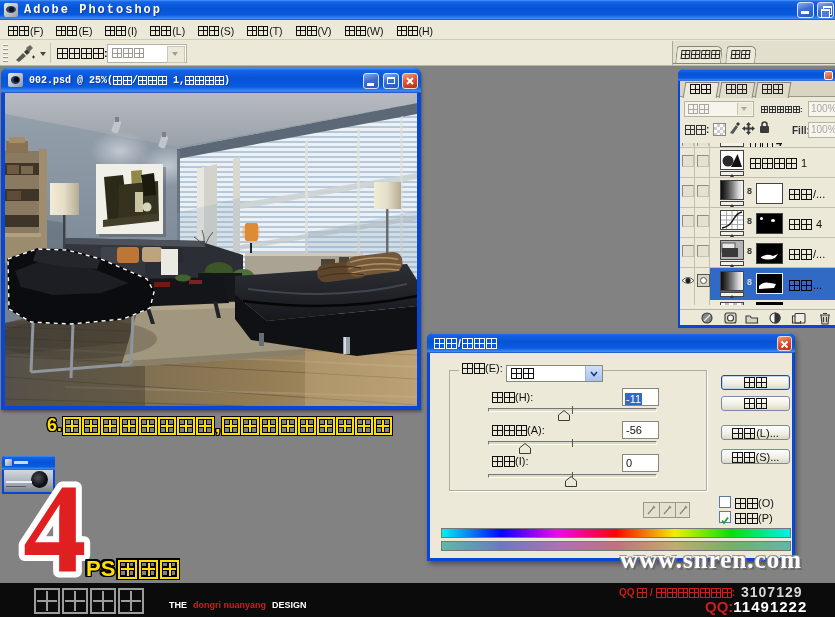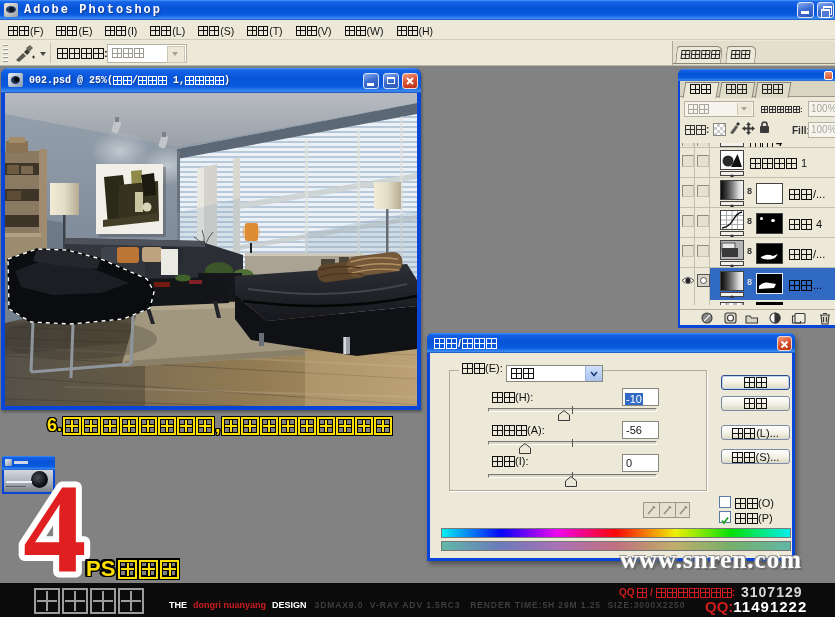--- a/index.html
+++ b/index.html
@@ -572,21 +572,21 @@
           <span class="g" style="width:11px;height:11px;"></span>
           <span class="g" style="width:11px;height:11px;margin-left:1px;"></span>
         </div>
     <div class="abs" style="right:0px;top:0px;width:16px;height:15px;background:linear-gradient(180deg,#cfe0fb,#a8c2ee);border-left:1px solid #98b4e4">
       <svg width="16" height="15">
             <path d="M5 6 L8 9.5 L11 6" stroke="#1a3c7c" stroke-width="1.6" fill="none"></path>
           </svg></div>
   </div>
 
   <div class="abs row" style="left:62px;top:38px;color:#111;font-size:11px"><span class="g" style="width:11px;height:11px;"></span><span class="g" style="width:11px;height:11px;margin-left:1px;"></span>(H):</div>
-  <div class="abs" style="left:192px;top:35px;width:37px;height:18px;background:#fff;border:1px solid #8a887c;box-sizing:border-box"><div style="margin:2px 0 0 2px;background:#316ac5;color:#fff;font-size:11px;display:inline-block;padding:0 1px">-10</div></div>
+  <div class="abs" style="left:192px;top:35px;width:37px;height:18px;background:#fff;border:1px solid #8a887c;box-sizing:border-box"><div style="margin:2px 0 0 2px;background:#316ac5;color:#fff;font-size:11px;display:inline-block;padding:0 1px">-11</div></div>
   <div class="abs" style="left:58px;top:55px;width:169px;height:4px;background:#dcd8c8;border:1px solid #777;border-bottom-color:#fdfdf8;border-right-color:#fdfdf8;box-sizing:border-box"></div>
       <div class="abs" style="left:142px;top:53px;width:1px;height:8px;background:#555"></div>
       <svg class="abs" style="left:128px;top:57px" width="12" height="11" viewBox="0 0 12 11">
         <path d="M6 0.5 L11.5 5 L11.5 10.5 L0.5 10.5 L0.5 5 Z" fill="#ece9d8" stroke="#3a3a3a" stroke-width="1"></path>
       </svg>
 
   <div class="abs row" style="left:62px;top:71px;color:#111;font-size:11px"><span class="g" style="width:11px;height:11px;"></span><span class="g" style="width:11px;height:11px;margin-left:1px;"></span><span class="g" style="width:11px;height:11px;margin-left:1px;"></span>(A):</div>
   <div class="abs" style="left:192px;top:68px;width:37px;height:18px;background:#fff;border:1px solid #8a887c;box-sizing:border-box;color:#111;font-size:11px;padding:2px 0 0 3px">-56</div>
   <div class="abs" style="left:58px;top:88px;width:169px;height:4px;background:#dcd8c8;border:1px solid #777;border-bottom-color:#fdfdf8;border-right-color:#fdfdf8;box-sizing:border-box"></div>
       <div class="abs" style="left:142px;top:86px;width:1px;height:8px;background:#555"></div>
@@ -704,21 +704,20 @@
  <div class="abs row" style="left:34px;top:5px;color:#9c9c9c">
       <span class="g2" style="width:26px;height:26px;"></span>
       <span class="g2" style="width:26px;height:26px;margin-left:2px;"></span>
       <span class="g2" style="width:26px;height:26px;margin-left:2px;"></span>
       <span class="g2" style="width:26px;height:26px;margin-left:2px;"></span>
     </div>
  <div class="abs row" style="left:169px;top:17px;font-size:9px;font-weight:bold;color:#fff;white-space:nowrap">
    <span>THE</span>
       <span style="color:#cf1d1d;margin-left:6px">dongri nuanyang</span>
       <span style="margin-left:6px">DESIGN</span>
-   <span style="color:#3e3e3e;margin-left:8px;font-size:8.5px;letter-spacing:0.9px">3DMAX9.0&nbsp;&nbsp;V-RAY ADV 1.5RC3&nbsp;&nbsp;&nbsp;RENDER TIME:5H 29M 1.25&nbsp;&nbsp;SIZE:3000X2250</span>
  </div>
  <div class="abs row" style="left:619px;top:4px;color:#cf1d1d;font-size:10px;font-weight:bold">QQ&nbsp;<span class="g" style="width:10px;height:10px;"></span>&nbsp;/&nbsp;<span class="g" style="width:10px;height:10px;"></span><span class="g" style="width:10px;height:10px;margin-left:1px;"></span><span class="g" style="width:10px;height:10px;margin-left:1px;"></span><span class="g" style="width:10px;height:10px;margin-left:1px;"></span><span class="g" style="width:10px;height:10px;margin-left:1px;"></span><span class="g" style="width:10px;height:10px;margin-left:1px;"></span><span class="g" style="width:10px;height:10px;margin-left:1px;"></span>:</div>
  <div class="abs" style="left:741px;top:1px;color:#d8d8d8;font-size:14px;font-weight:bold;letter-spacing:1px">3107129</div>
  <div class="abs row" style="left:705px;top:15px;font-size:15px;font-weight:bold">
       <span style="color:#cf1d1d">QQ:</span>
       <span style="color:#fff;letter-spacing:1px">11491222</span>
     </div>
 </div>
 
 </body></html>

